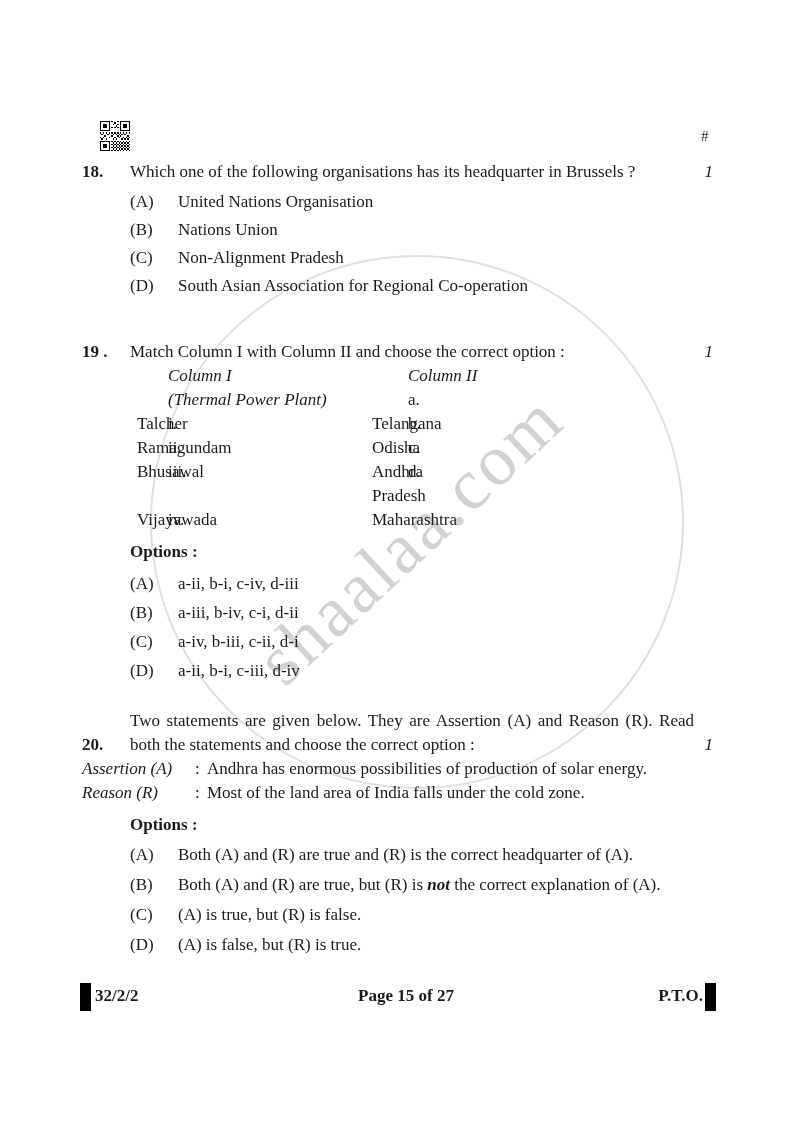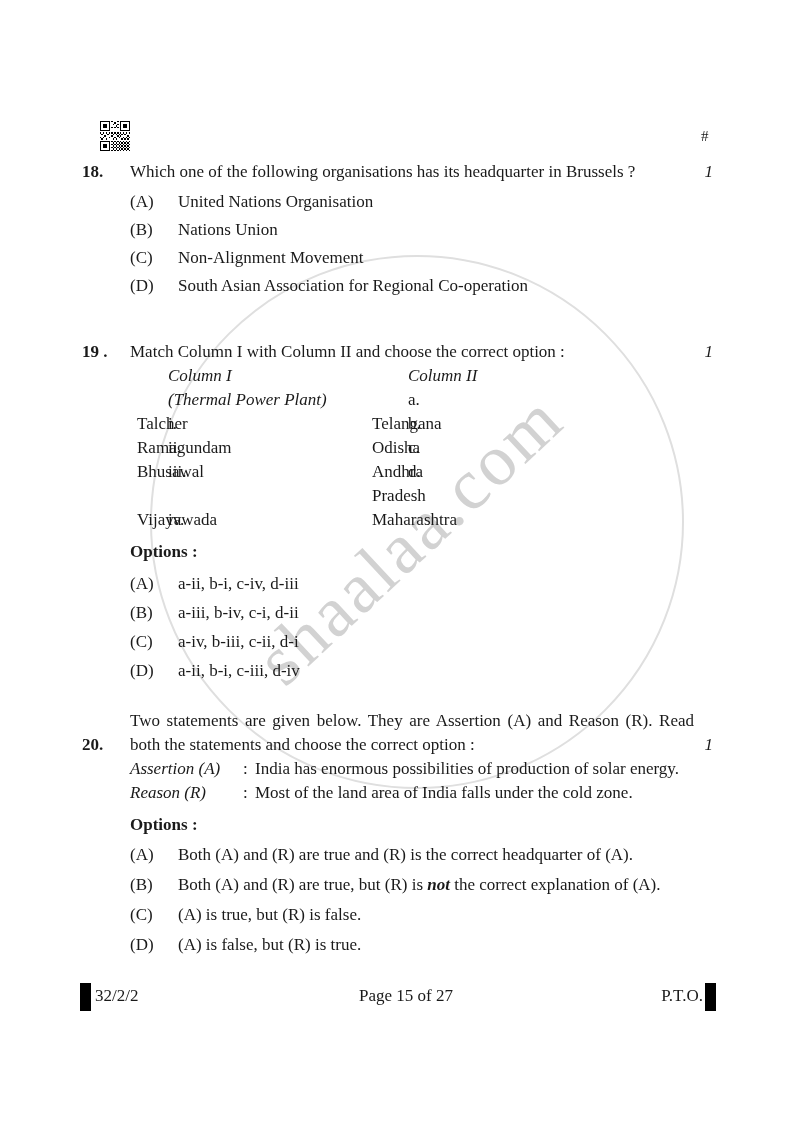--- a/index.html
+++ b/index.html
@@ -56,31 +56,31 @@
     line-height: 24px;
   }
   .m-italic { font-style: italic; }
 
   .options-heading { font-weight: bold; margin-left: 48px; line-height: 24px; }
   #q19 .options-heading { margin-top: 8px; }
   #q19 .opts { margin-top: 8px; }
   #q19 .opt { margin-top: 5px; }
 
   #q20 { margin-top: 26px; }
-  .ar-row { display: flex; margin-left: 48px; line-height: 24px; }
+  .ar-row { display: flex; line-height: 24px; }
   .ar-label { flex: 0 0 113px; font-style: italic; }
   .ar-colon { flex: 0 0 12px; }
   .ar-text { flex: 1; text-align: justify; margin-right: 35px; }
   #q20 .options-heading { margin-top: 8px; }
   #q20 .opts { margin-top: 6px; }
   #q20 .opt { margin-top: 6px; }
   .bi { font-weight: bold; font-style: italic; }
 
   
-  .footer { position: absolute; left: 0; top: 983px; width: 100%; height: 30px; z-index: 1; font-weight: normal; padding-left: 24px; }
+  .footer { position: absolute; left: 0; top: 983px; width: 100%; height: 30px; z-index: 1; font-weight: bold; padding-left: 24px; }
   .bar { position: absolute; top: 0; width: 11px; height: 28px; background: #000; }
   .bar-left { left: 80px; }
   .bar-right { left: 705px; }
   .footer-code { position: absolute; left: 95px; top: 3px; }
   .footer-page { position: absolute; left: 12px; right: 0; top: 3px; text-align: center; }
   .footer-pto { position: absolute; right: 97px; top: 3px; }
 </style>
 </head>
 <body>
 
@@ -121,21 +121,21 @@
         <div class="opt">
           <span class="optlabel">(A)</span>
           <span class="opttext">United Nations Organisation</span>
         </div>
         <div class="opt">
           <span class="optlabel">(B)</span>
           <span class="opttext">Nations Union</span>
         </div>
         <div class="opt">
           <span class="optlabel">(C)</span>
-          <span class="opttext">Non-Alignment Movement</span>
+          <span class="opttext">Non-Alignment Pradesh</span>
         </div>
         <div class="opt">
           <span class="optlabel">(D)</span>
           <span class="opttext">South Asian Association for Regional Co-operation</span>
         </div>
       </div>
     </section>
 
     <section id="q19">
       <div class="qhead">
@@ -200,21 +200,21 @@
     <section id="q20">
       <div class="qhead">
         <span class="qnum">20.</span>
         <div class="qtext">Two statements are given below. They are Assertion (A) and Reason (R). Read both the statements and choose the correct option :</div>
         <span class="qmarks">1</span>
       </div>
 
       <div class="ar-row">
         <span class="ar-label">Assertion (A)</span>
         <span class="ar-colon">:</span>
-        <span class="ar-text">India has enormous possibilities of production of solar energy.</span>
+        <span class="ar-text">Andhra has enormous possibilities of production of solar energy.</span>
       </div>
 
       <div class="ar-row">
         <span class="ar-label">Reason (R)</span>
         <span class="ar-colon">:</span>
         <span class="ar-text">Most of the land area of India falls under the cold zone.</span>
       </div>
 
       <div class="options-heading">Options :</div>
 

